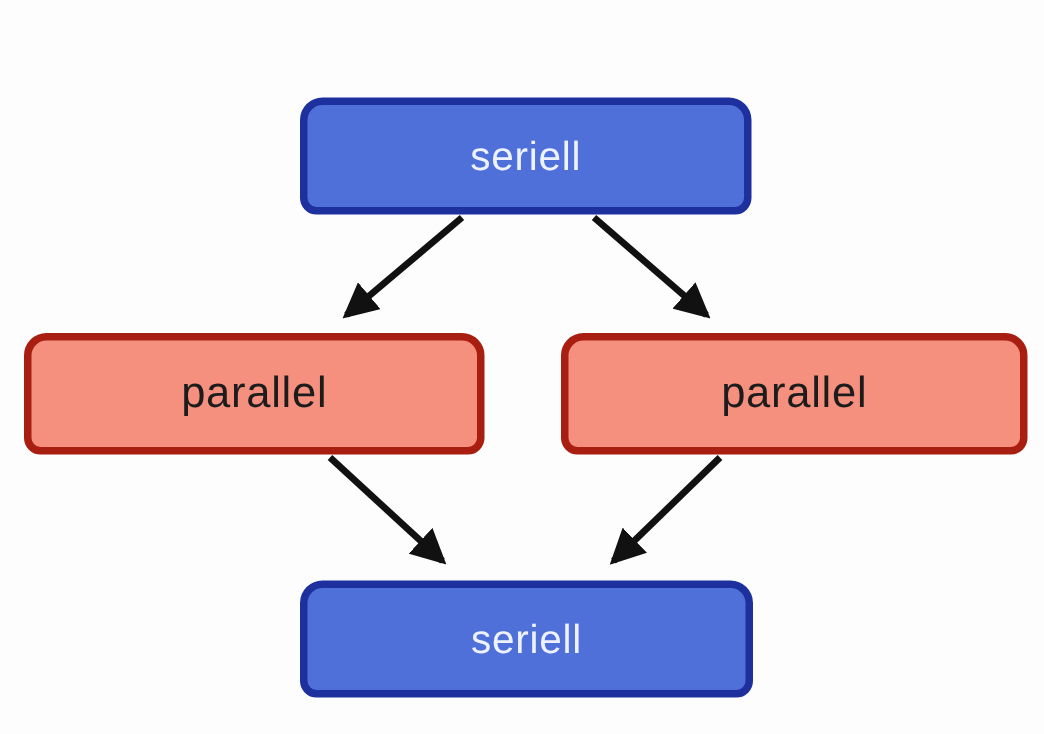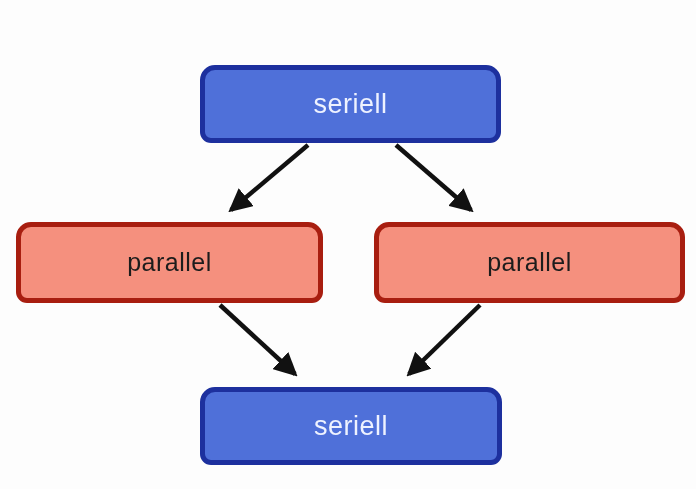--- a/index.html
+++ b/index.html
@@ -47,21 +47,21 @@
   }
   .node.seriell .label {
     color: var(--seriell-text);
   }
   .node.parallel {
     background: var(--parallel-fill);
     border-color: var(--parallel-border);
   }
   .node.parallel .label {
     color: var(--parallel-text);
-    font-size: 25px;
+    font-size: 29px;
   }
   #seriell-top    { left: 200px; top: 65px;  width: 301px; height: 78px; }
   #parallel-left  { left: 16px;  top: 222px; width: 307px; height: 81px; }
   #parallel-right { left: 374px; top: 222px; width: 311px; height: 81px; }
   #seriell-bottom { left: 200px; top: 387px; width: 302px; height: 78px; }
   .edges {
     position: absolute;
     left: 0;
     top: 0;
     width: 696px;

